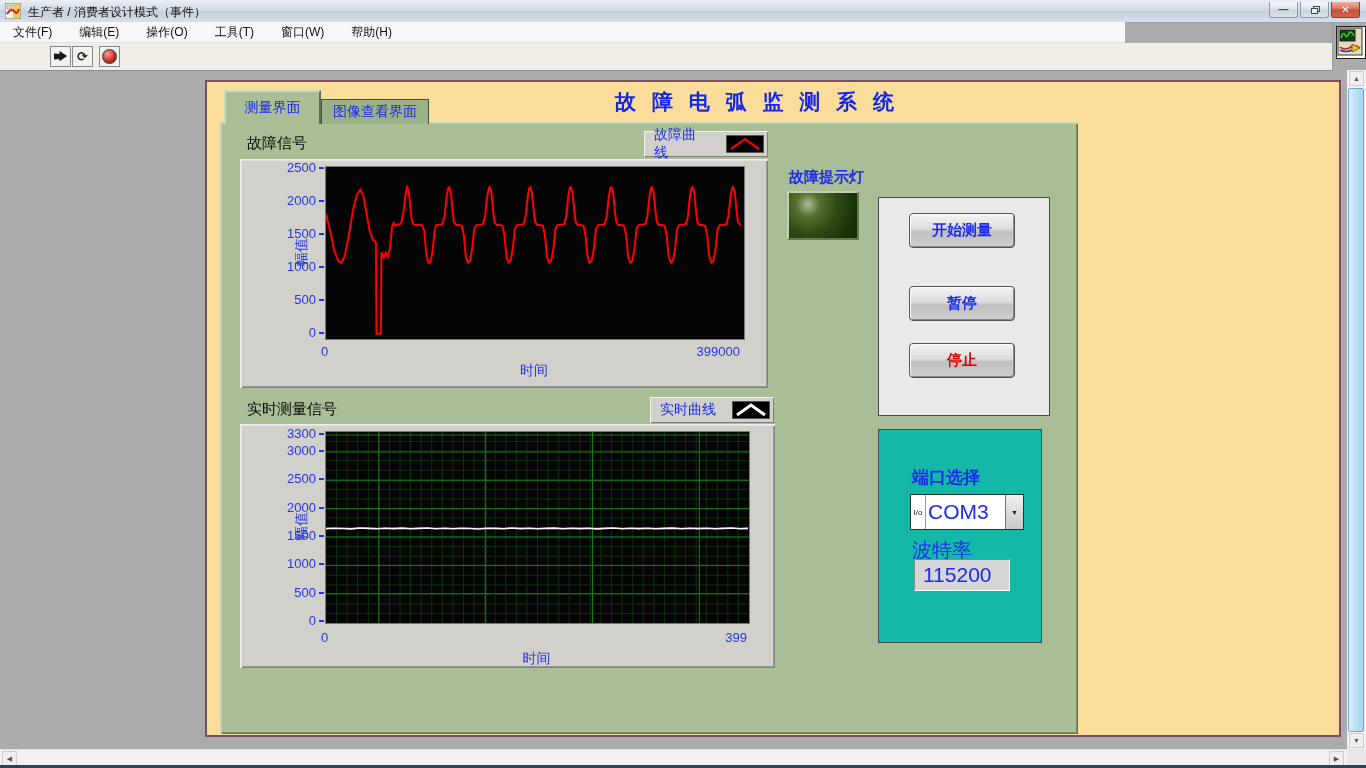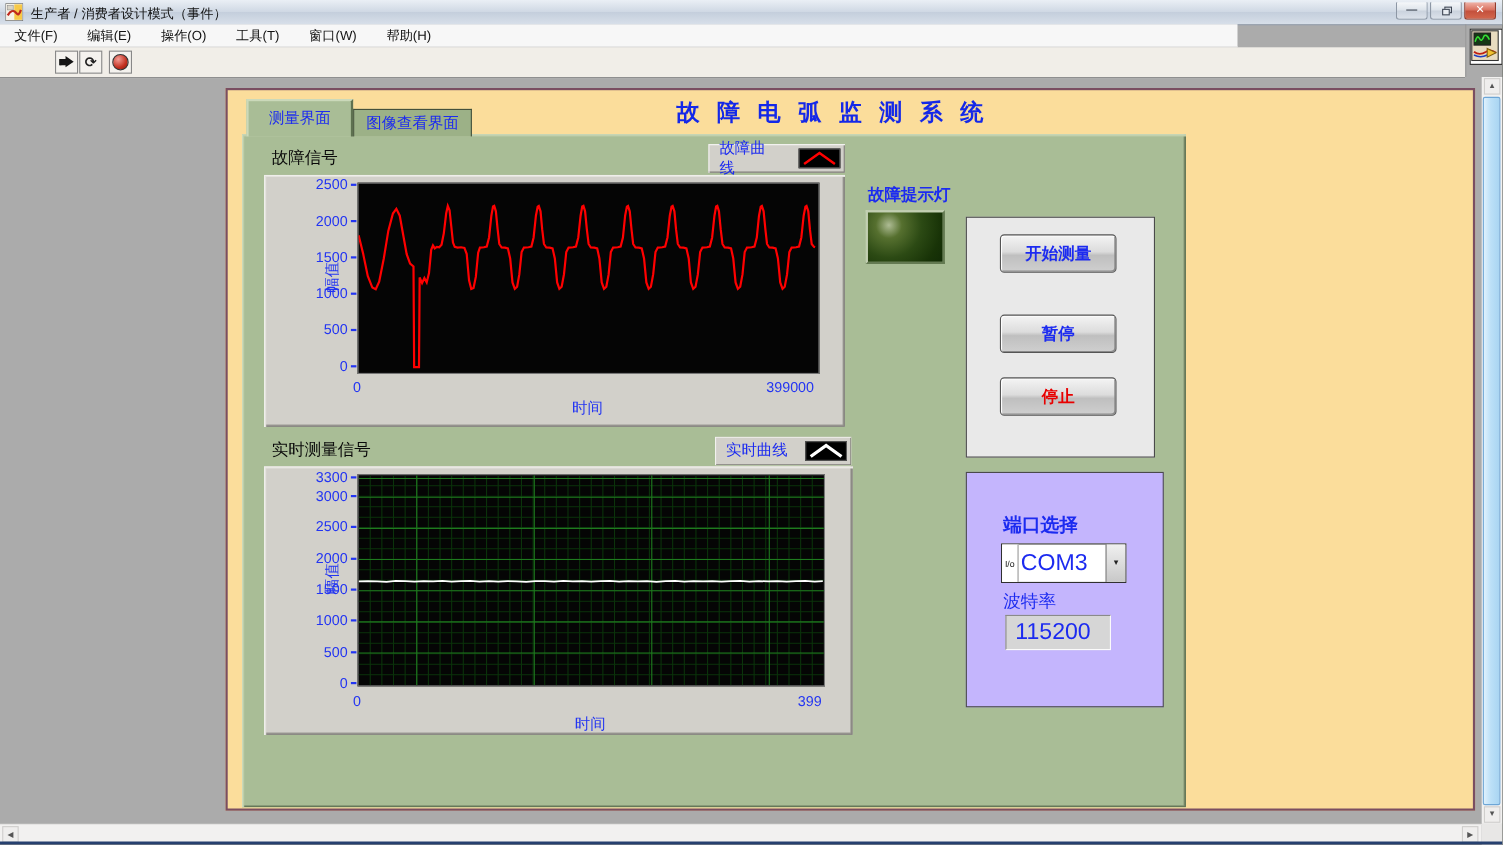--- a/index.html
+++ b/index.html
@@ -71,34 +71,34 @@
   .ylabel{position:absolute;font-size:14px;color:#2335F2;transform:rotate(-90deg);transform-origin:center;
     width:40px;text-align:center;}
   .xlabel{position:absolute;font-size:14px;color:#2335F2;text-align:center;}
   
   .led-label{position:absolute;font-size:15px;font-weight:bold;color:#1C2BF0;}
   .led{position:absolute;width:72px;height:49px;box-sizing:border-box;
     border:2px solid;border-color:#C2CFB2 #647A52 #647A52 #C2CFB2;
     background:radial-gradient(circle at 28% 26%,#AEBC94 0%,#56702F 20%,#2C4A14 50%,#183307 80%,#122B06 100%);}
   .panel{position:absolute;box-sizing:border-box;border:1px solid #4A4A4A;}
   .btn-panel{left:658px;top:75px;width:172px;height:219px;background:#E9E9E9;}
-  .port-panel{left:658px;top:307px;width:180px;height:214px;background:#c4b5fd;padding-left:44px;}
+  .port-panel{left:658px;top:307px;width:164px;height:214px;background:#14b8a6;padding-left:44px;}
   .fp-btn{position:absolute;left:30px;width:106px;height:35px;font-size:15px;font-weight:bold;
     font-family:inherit;border:1px solid #555;border-radius:4px;
     background:linear-gradient(180deg,#F4F4F4 0%,#DCDCDC 45%,#BFBFBF 55%,#CFCFCF 100%);
     box-shadow:inset 1px 1px 0 #FDFDFD,inset -1px -1px 0 #8A8A8A;cursor:default;}
   .port-title{position:absolute;left:33px;top:36px;font-size:17px;font-weight:bold;color:#1C2BF0;}
   .combo{position:absolute;left:31px;top:64px;width:114px;height:36px;border:1px solid #303030;
     background:#fff;box-sizing:border-box;display:flex;align-items:stretch;}
   .combo-io{width:14px;background:#fff;border-right:1px solid #999;font-size:8px;color:#111;
     display:flex;align-items:center;justify-content:center;}
   .combo-val{flex:1;font-size:21px;color:#1C2BF0;display:flex;align-items:center;padding-left:2px;}
   .combo-arrow{width:17px;background:linear-gradient(180deg,#F0F0F0,#C8C8C8);border-left:1px solid #707070;
     color:#222;font-size:7px;display:flex;align-items:center;justify-content:center;}
-  .baud-label{position:absolute;left:33px;top:107px;font-size:16px;color:#1C2BF0;}
+  .baud-label{position:absolute;left:33px;top:107px;font-size:20px;color:#1C2BF0;}
   .baud-box{position:absolute;left:35px;top:129px;width:96px;height:32px;background:#D6D6D6;box-sizing:border-box;
     border:1px solid;border-color:#8A8A8A #FBFBFB #FBFBFB #8A8A8A;
     font-size:21px;color:#1C2BF0;display:flex;align-items:center;padding-left:8px;}
 </style>
 </head>
 <body>
 
 <div class="screen">
 
   <div class="titlebar">

